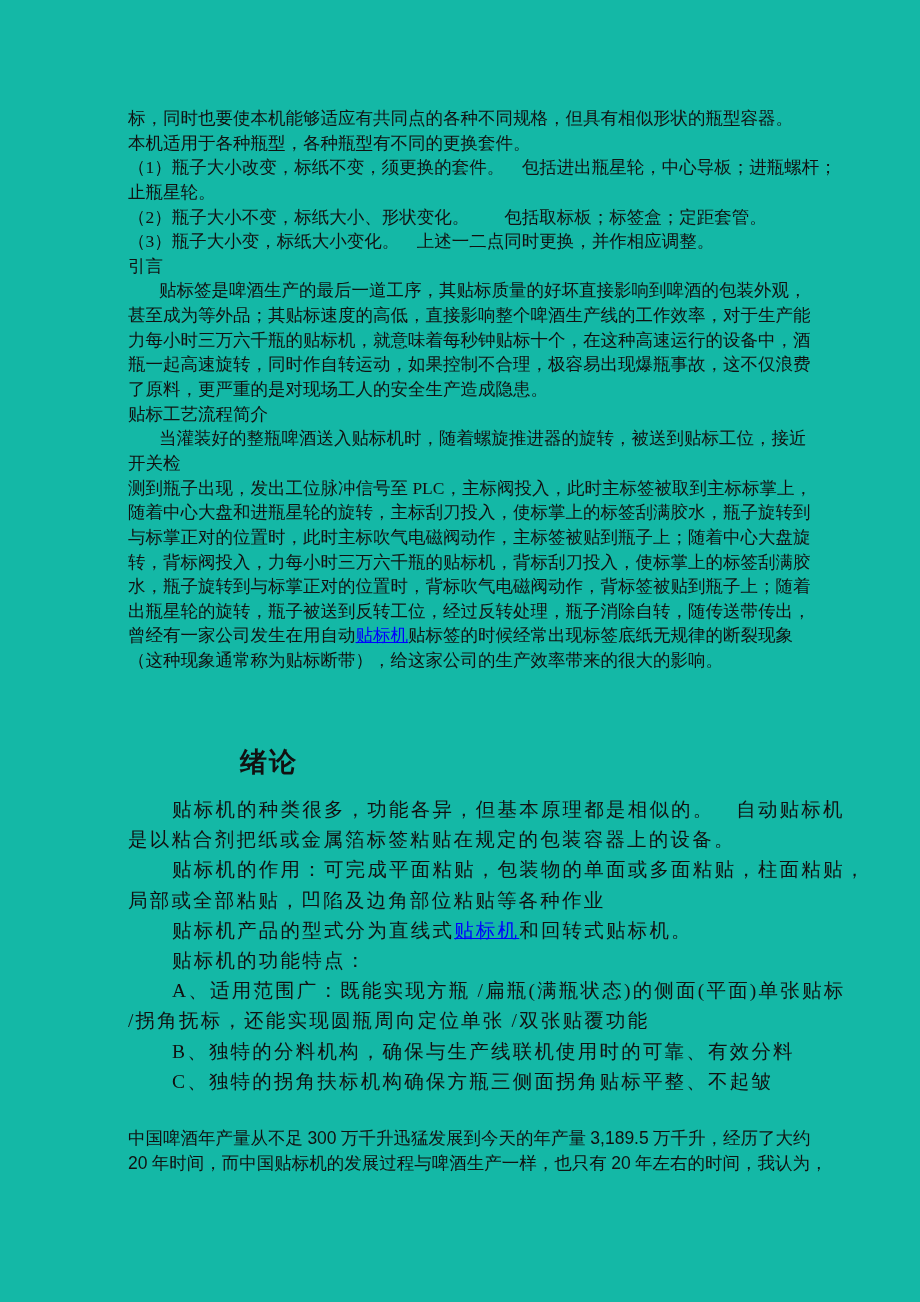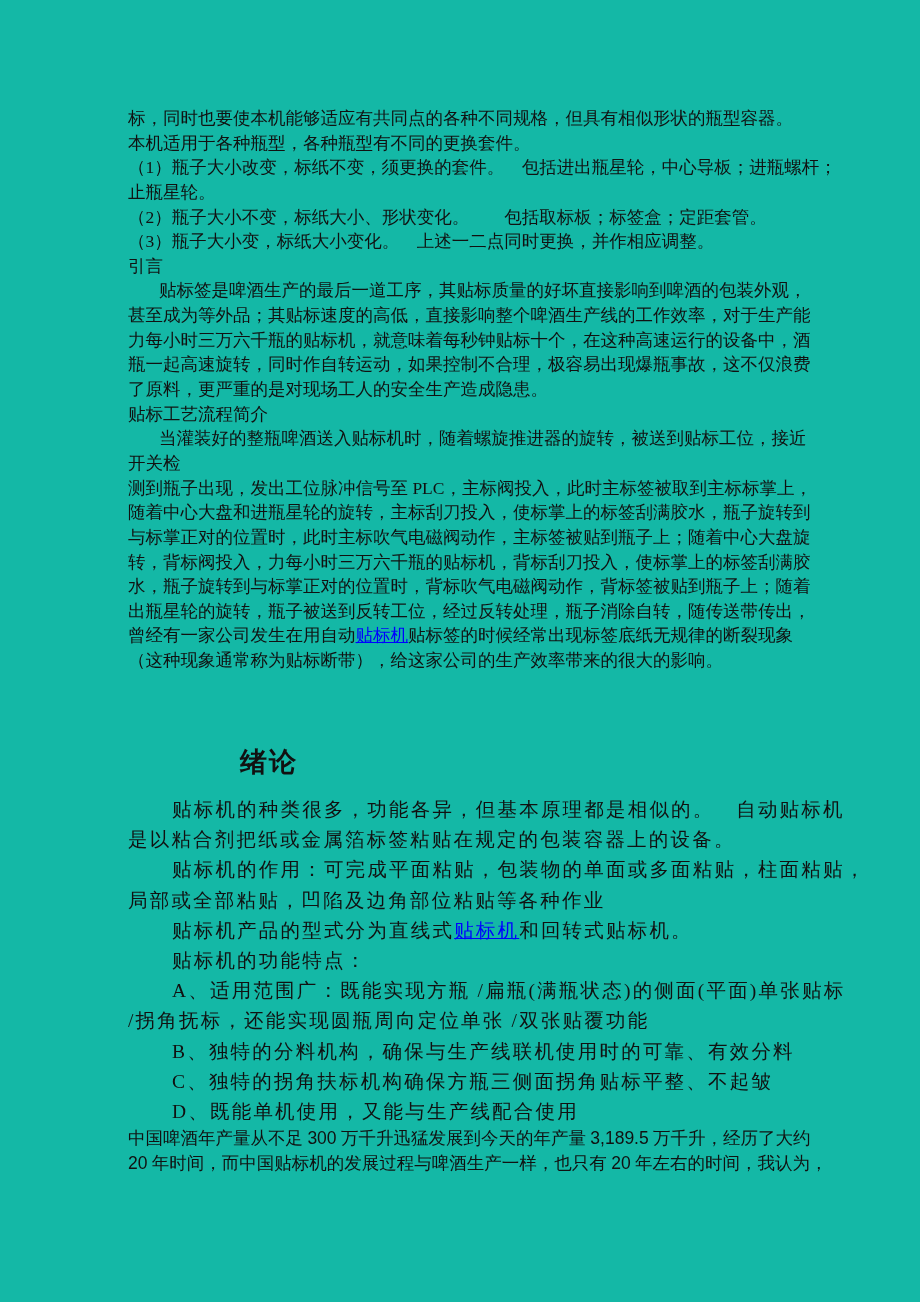--- a/index.html
+++ b/index.html
@@ -71,19 +71,18 @@
       <div class="line indent"><span class="plain">贴标机的种类很多，功能各异，但基本原理都是相似的。　自动贴标机</span></div>
       <div class="line"><span class="plain">是以粘合剂把纸或金属箔标签粘贴在规定的包装容器上的设备。</span></div>
       <div class="line indent"><span class="plain">贴标机的作用：可完成平面粘贴，包装物的单面或多面粘贴，柱面粘贴，</span></div>
       <div class="line"><span class="plain">局部或全部粘贴，凹陷及边角部位粘贴等各种作业</span></div>
       <div class="line indent"><span class="plain">贴标机产品的型式分为直线式</span><a class="link" href="#">贴标机</a><span class="plain">和回转式贴标机。</span></div>
       <div class="line indent"><span class="plain">贴标机的功能特点：</span></div>
       <div class="line indent"><span class="plain">A、适用范围广：既能实现方瓶 /扁瓶(满瓶状态)的侧面(平面)单张贴标</span></div>
       <div class="line"><span class="plain">/拐角抚标，还能实现圆瓶周向定位单张 /双张贴覆功能</span></div>
       <div class="line indent"><span class="plain">B、独特的分料机构，确保与生产线联机使用时的可靠、有效分料</span></div>
       <div class="line indent"><span class="plain">C、独特的拐角扶标机构确保方瓶三侧面拐角贴标平整、不起皱</span></div>
-      <div class="line indent"><span class="plain">D、既能单机使用，又能与生产线配合使用</span></div>
     </div>
   <div id="blk-bottom" class="block blk-bottom">
       <div class="line"><span class="plain">中国啤酒年产量从不足 </span><span class="num">300</span><span class="plain"> 万千升迅猛发展到今天的年产量 </span><span class="num">3,189.5</span><span class="plain"> 万千升，经历了大约</span></div>
       <div class="line"><span class="num">20</span><span class="plain"> 年时间，而中国贴标机的发展过程与啤酒生产一样，也只有 </span><span class="num">20</span><span class="plain"> 年左右的时间，我认为，</span></div>
     </div>
 </div>
 
 </body></html>

